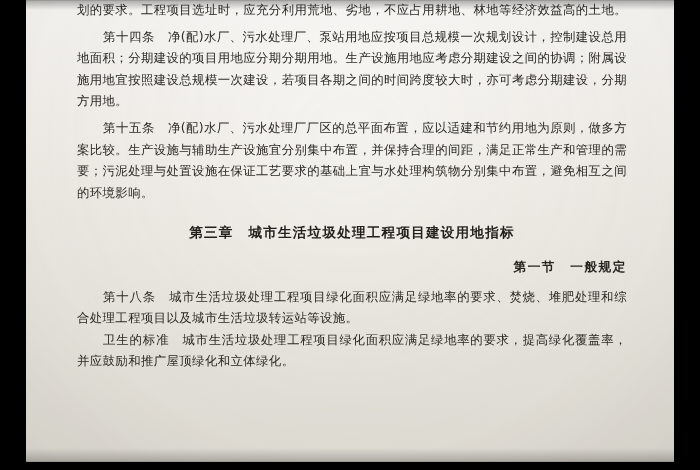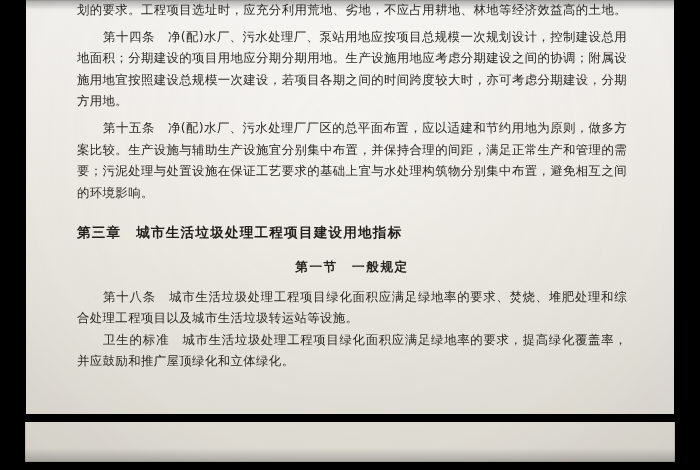--- a/index.html
+++ b/index.html
@@ -9,21 +9,21 @@
   }
   body {
     width: 700px;
     height: 470px;
     overflow: hidden;
     font-family: "DejaVu Sans", "Liberation Sans", sans-serif;
   }
   .page {
     position: relative;
     width: 700px;
-    height: 422px;
+    height: 470px;
     background: #000;
   }
   .paper {
     position: absolute;
     left: 25px;
     top: 0px;
     width: 650px;
     height: 462px;
     background: #f3f1ec;
     background-image:
@@ -59,28 +59,29 @@
     margin-top: -1px;
   }
   .indent {
     text-indent: 26px;
   }
   .art {
     letter-spacing: 0.6px;
   }
   .gap-sm { height: 5px; }
   .chapter-title {
+    text-align: center;
     font-size: 13.6px;
     font-weight: bold;
     letter-spacing: 1.2px;
     margin: 14px 0 12px 0;
     color: #211f1c;
   }
   .section-title {
-    text-align: center;
+    text-align: right;
     font-size: 12.6px;
     font-weight: bold;
     letter-spacing: 1.6px;
     margin: 12px 0 8px 0;
     color: #26241f;
   }
   .top-fade {
     position: absolute;
     left: 0; top: 0; width: 100%; height: 10px;
     background: linear-gradient(to bottom, rgba(0,0,0,0.30), rgba(0,0,0,0));

